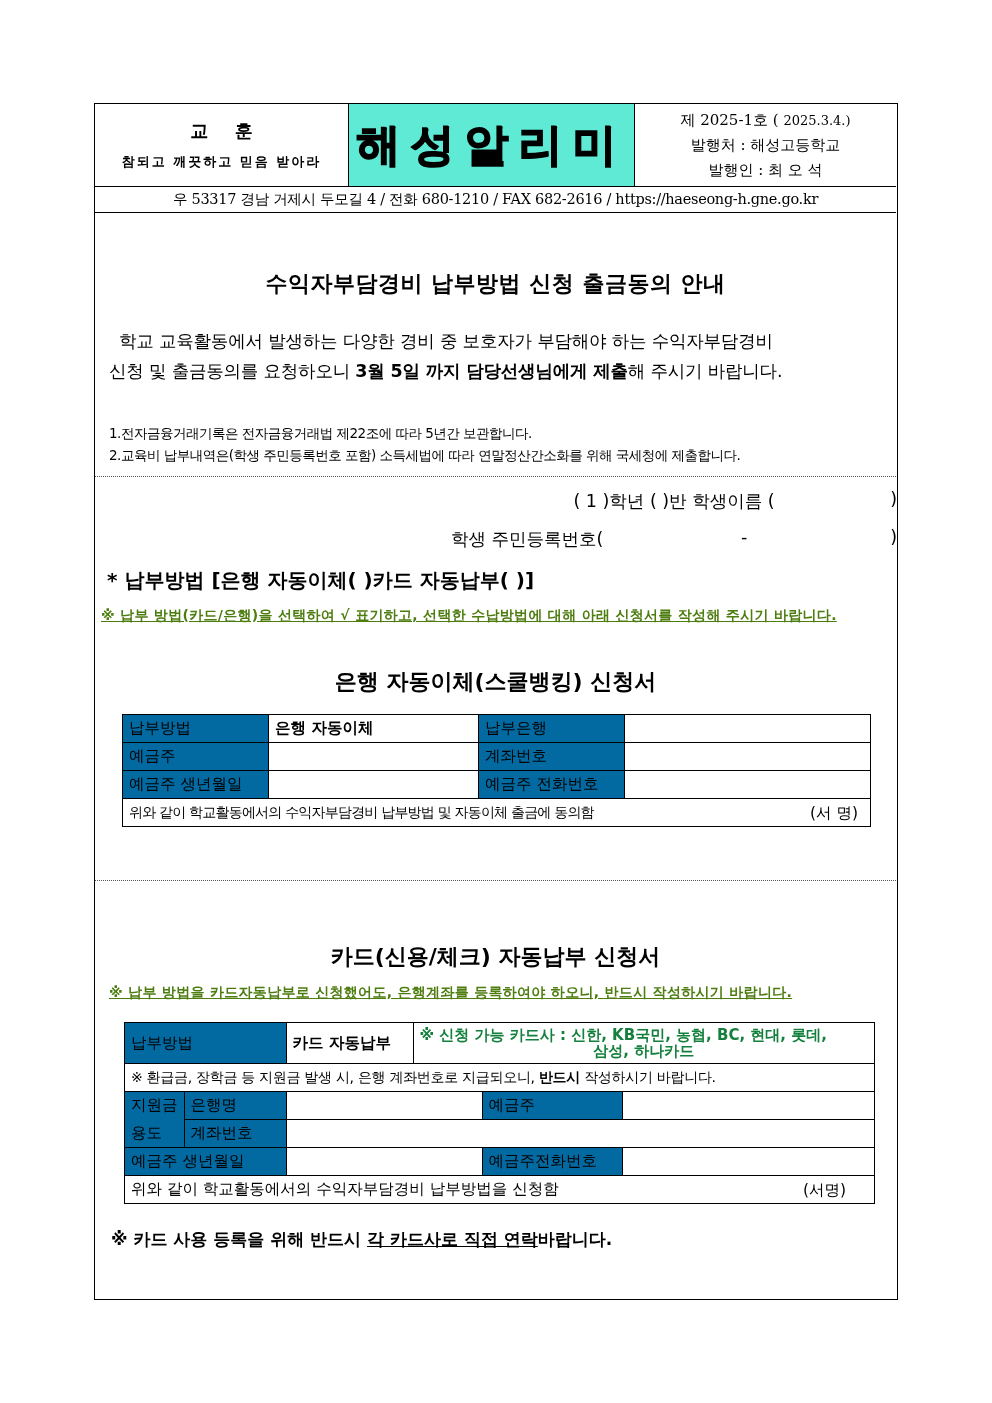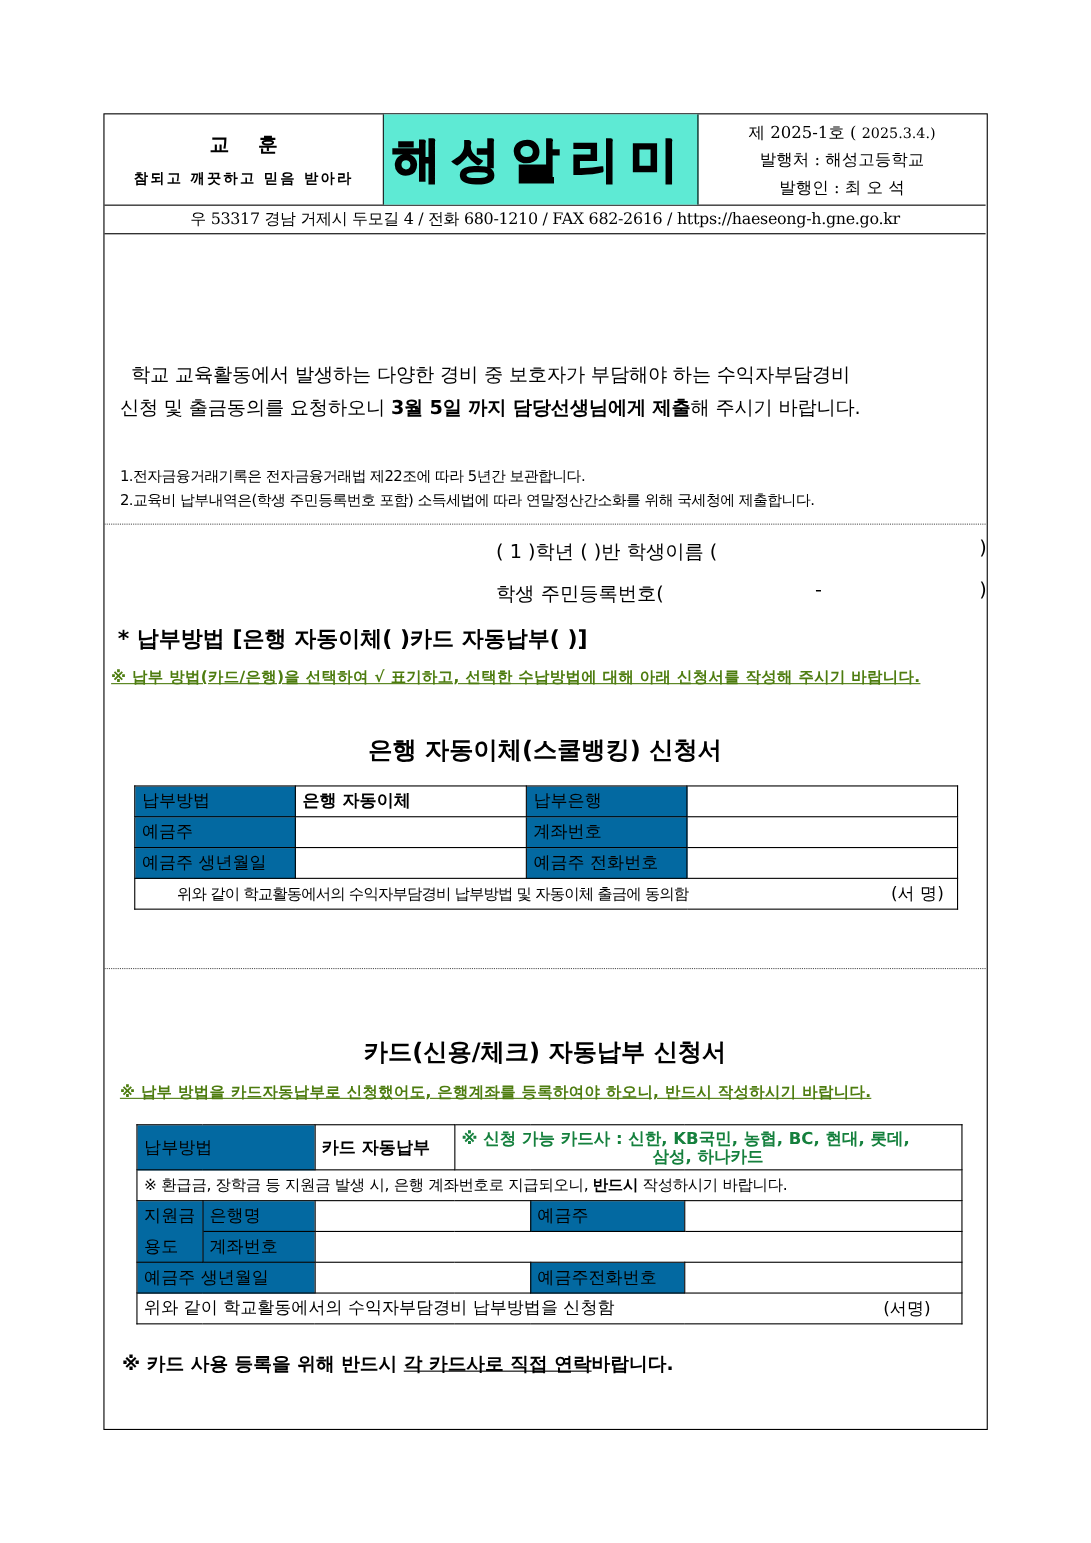--- a/index.html
+++ b/index.html
@@ -42,21 +42,21 @@
 
   
   table { position: absolute; border-collapse: collapse; font-size: 15.5px; }
   td { border: 1px solid #000; padding: 0 6px; height: 28px; vertical-align: middle; white-space: nowrap; }
   td.lbl { background: #0369a1; }
   td.val-bold { font-weight: bold; }
   td.sign-row { position: relative; }
   td .sign { position: absolute; right: 12px; top: 50%; transform: translateY(-50%); }
 
   .bank-table { left: 27px; top: 610px; width: 749px; }
-  .bank-table .sign-text { font-size: 14px; letter-spacing: -0.8px; margin-left: 32px; }
+  .bank-table .sign-text { font-size: 14px; letter-spacing: -0.8px; }
 
   .card-table { left: 29px; top: 918px; width: 751px; }
   .card-table td.cards { color: #15803d; font-weight: bold; font-size: 15px; line-height: 16px; white-space: normal; padding: 4px 6px; }
   .card-table td.cards .line2 { display: block; text-align: center; }
   .card-table td.small-note { font-size: 14px; letter-spacing: -0.3px; }
 
   .final-note { position: absolute; left: 16px; top: 1124px; font-weight: bold; font-size: 17px; }
   .final-note .ul { text-decoration: underline; }
 </style>
 </head>
@@ -76,32 +76,33 @@
       <div>
         <span>제 2025-1호 (</span>
         <span class="issue-date">2025.3.4.)</span>
       </div>
       <div>발행처 : 해성고등학교</div>
       <div>발행인 : 최 오 석</div>
     </div>
   </div>
   <div class="addr-row">우 53317  경남 거제시 두모길 4  /  전화  680-1210 /  FAX 682-2616  /  https://haeseong-h.gne.go.kr</div>
 
+  <div class="main-title">수익자부담경비  납부방법  신청  출금동의  안내</div>
   <div class="para">
     <div class="indent">학교 교육활동에서 발생하는 다양한 경비 중 보호자가 부담해야 하는 수익자부담경비</div>
     <div><span>신청 및 출금동의를 요청하오니 </span><b>3월 5일 까지 담당선생님에게 제출</b><span>해 주시기 바랍니다.</span></div>
   </div>
   <div class="notes">
     <div>1.전자금융거래기록은 전자금융거래법 제22조에 따라 5년간 보관합니다.</div>
     <div>2.교육비 납부내역은(학생 주민등록번호 포함) 소득세법에 따라 연말정산간소화를 위해 국세청에 제출합니다.</div>
   </div>
 
   <div class="dotted-line" style="top:372px;"></div>
 
-  <div class="student-line" style="top:385px;">
+  <div class="student-line" style="top:385px;justify-content:center;">
     <span>( 1 )학년 (    )반  학생이름 (</span>
     <span class="close-paren">)</span>
   </div>
   <div class="student-line" style="top:423px; left:356px;">
     <span>학생  주민등록번호(</span>
     <span style="position:absolute; left:290px;">-</span>
     <span class="close-paren">)</span>
   </div>
 
   <div class="method-line">*  납부방법 [은행  자동이체(    )카드  자동납부(    )]</div>

